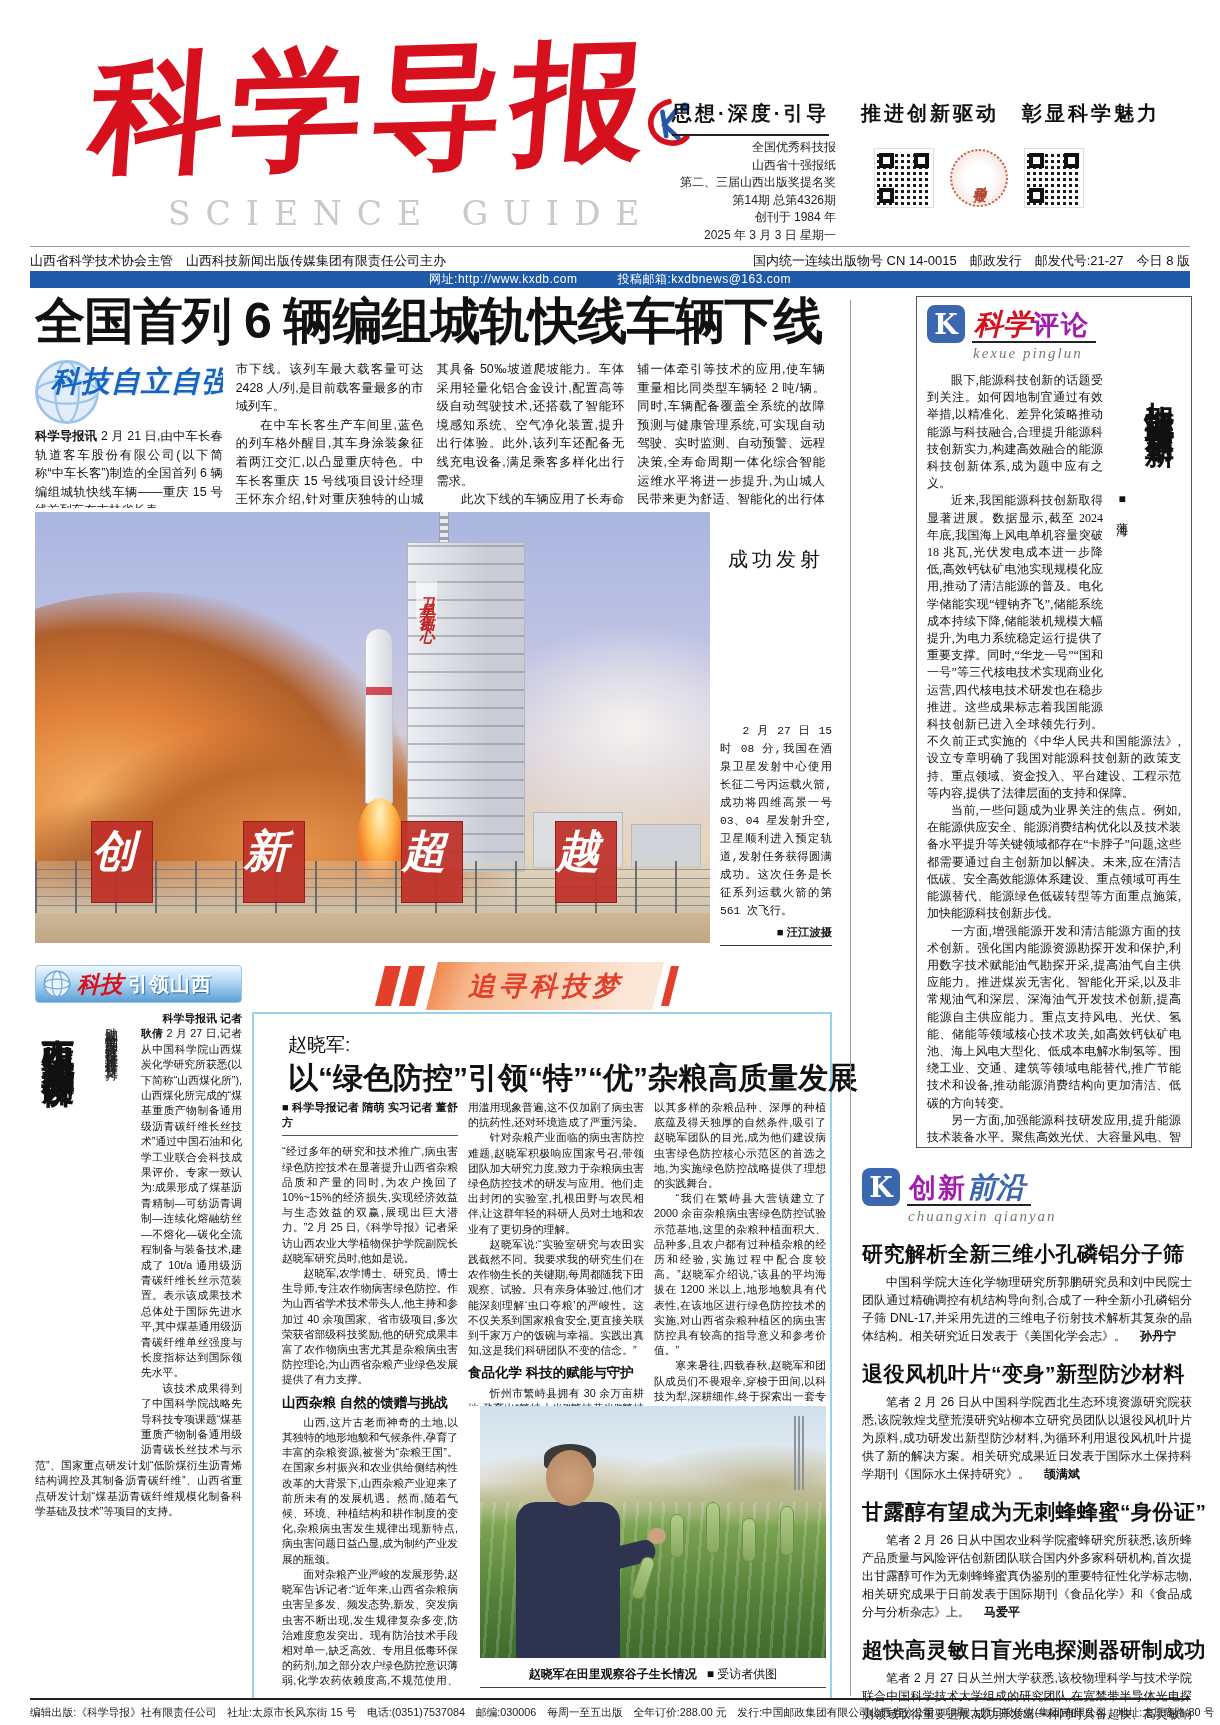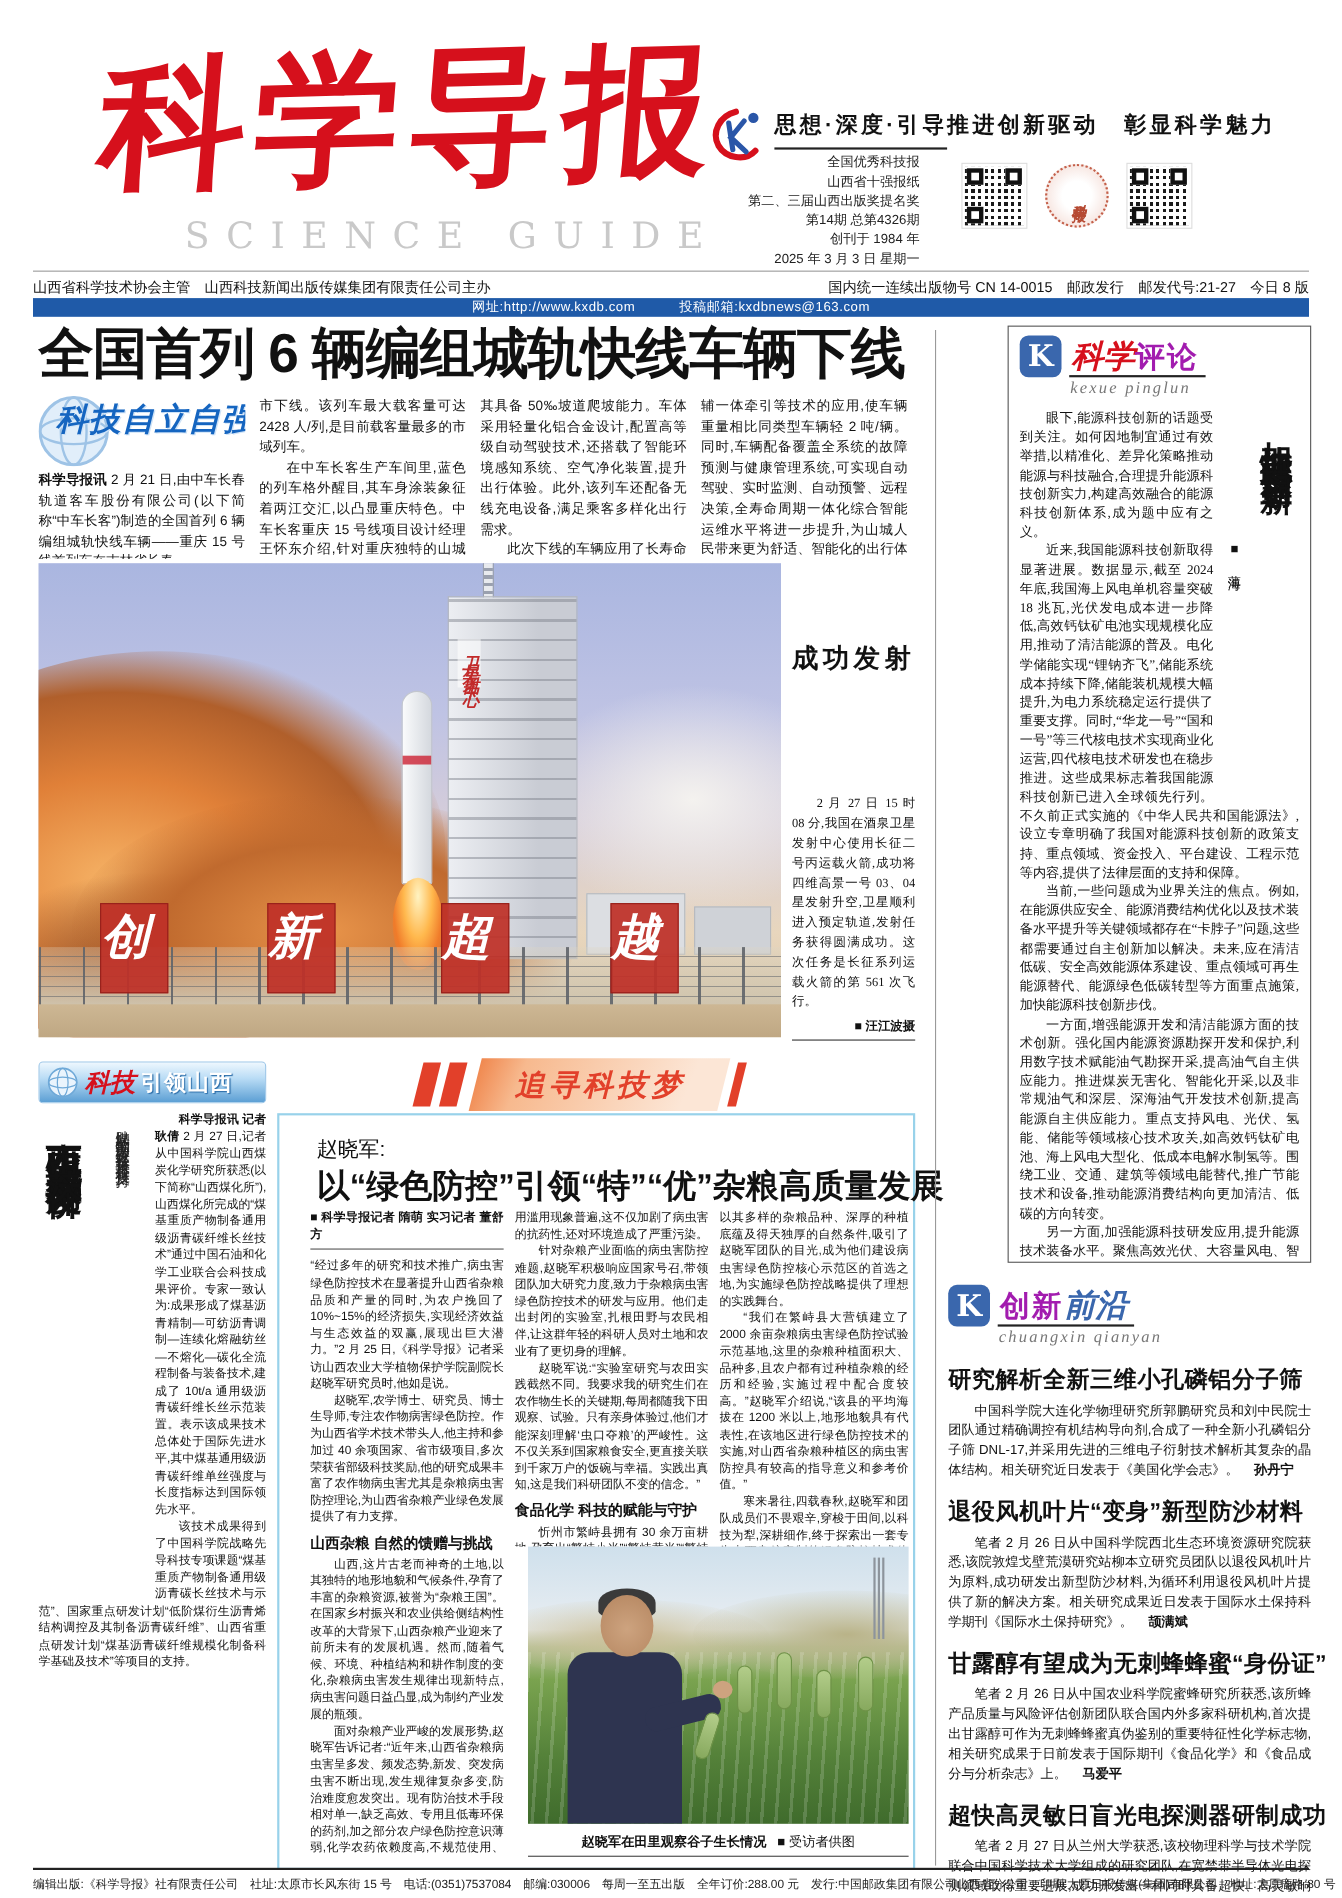--- a/index.html
+++ b/index.html
@@ -4,21 +4,21 @@
 <style>
   * { margin:0; padding:0; box-sizing:border-box; }
   html,body { background:#ffffff; }
   body { width:1220px; height:1725px; position:relative; font-family:"Liberation Sans",sans-serif; color:#111; }
   .abs { position:absolute; }
 
   
   .mast-title { left:92px; top:34px; font-size:132px; line-height:1.1; color:#d6101c; font-family:"DejaVu Serif",serif; font-weight:bold; letter-spacing:8px; transform:skewX(-6deg) rotate(-1.5deg); white-space:nowrap; }
   .mast-eng { left:168px; top:194px; font-size:33px; color:#c9c9c9; letter-spacing:15px; font-family:"DejaVu Serif",serif; white-space:nowrap; }
   .mast-logo { left:641px; top:96px; }
-  .mast-tagline { left:704px; top:100px; font-size:20px; font-weight:bold; letter-spacing:3px; border-bottom:2px solid #222; padding-bottom:7px; }
+  .mast-tagline { left:672px; top:100px; font-size:20px; font-weight:bold; letter-spacing:3px; border-bottom:2px solid #222; padding-bottom:7px; }
   .mast-info { left:596px; top:139px; width:240px; text-align:right; font-size:12px; line-height:17.5px; color:#222; }
   .mast-slogan { left:861px; top:100px; font-size:20px; font-weight:bold; letter-spacing:3px; white-space:nowrap; }
   .qr-row { left:875px; top:149px; display:flex; gap:17px; }
   .qr { width:58px; height:58px; position:relative; background:
         repeating-linear-gradient(0deg,#1a1a1a 0 3px,#fff 3px 6px),
         repeating-linear-gradient(90deg,#1a1a1a 0 3px,#fff 3px 6px);
         background-blend-mode:lighten; border:2px solid #fff; outline:1px solid #ddd; }
   .qr i { position:absolute; width:15px; height:15px; border:4px solid #111; background:#fff; }
   .qr i.tl { left:2px; top:2px; } .qr i.tr { right:2px; top:2px; } .qr i.bl { left:2px; bottom:2px; }
   .stamp { width:58px; height:58px; border-radius:50%; border:2px dotted #c4604a; background:radial-gradient(circle,#fff 35%,#f7e6e1 75%); display:flex; align-items:center; justify-content:center; }
@@ -57,22 +57,22 @@
   .bld2 { left:596px; top:312px; width:70px; height:44px; background:#cfd2d7; border:1px solid #b5b8bd; }
   .fence { left:0; bottom:28px; width:675px; height:54px; background:
            repeating-linear-gradient(90deg,rgba(96,100,106,.9) 0 2px,transparent 2px 40px),
            repeating-linear-gradient(0deg,rgba(96,100,106,.55) 0 1px,transparent 1px 9px),
            linear-gradient(180deg,rgba(222,214,196,.3),#cfc4ae); }
   .banner { bottom:40px; width:62px; height:82px; background:rgba(190,48,40,.93); border:1px solid #951f1a; color:#fff; font-size:44px; font-weight:bold; display:flex; align-items:center; justify-content:center; font-family:"DejaVu Serif",serif; }
   .b1{left:56px;} .b2{left:208px;} .b3{left:366px;} .b4{left:520px;}
   .ground { left:0; bottom:0; width:675px; height:30px; background:linear-gradient(180deg,#cdb794,#bfa783); }
 
   .photo-caption-col { left:720px; top:512px; width:112px; height:434px; }
-  .pc-title { margin-top:70px; text-align:center; font-size:24px; font-weight:bold; letter-spacing:4px; }
-  .pc-text { position:absolute; bottom:26px; width:112px; font-size:11.3px; line-height:18px; text-align:justify; font-family:Liberation Serif, serif; }
+  .pc-title { margin-top:34px; text-align:center; font-size:20px; font-weight:normal; letter-spacing:4px; }
+  .pc-text { position:absolute; bottom:26px; width:112px; font-size:11.3px; line-height:18px; text-align:justify; font-family:Liberation Mono, monospace; }
   .pc-text p { text-indent:2em; }
   .pc-credit { position:absolute; bottom:6px; right:0; font-size:11.3px; font-weight:bold; }
   .pc-rule { position:absolute; bottom:0; width:112px; border-bottom:1px solid #333; }
 
   
   .ls { left:35px; top:965px; width:207px; }
   .ls-badge { height:38px; border-radius:4px; background:linear-gradient(180deg,#eef7fe 0%,#b9dcf5 40%,#5c9fd4 100%); display:flex; align-items:center; padding:0 6px; gap:5px; border:1px solid #9cc6e8; }
   .ls-badge .scr { color:#d6101c; font-weight:bold; font-style:italic; font-size:23px; font-family:"DejaVu Serif",serif; }
   .ls-badge .rest { color:#fff; font-weight:bold; font-size:20px; text-shadow:1px 1px 1px #2a6ca8; letter-spacing:1px; }
   .ls-content { margin-top:8px; font-size:10.8px; line-height:15.4px; text-align:justify; height:688px; overflow:hidden; }

